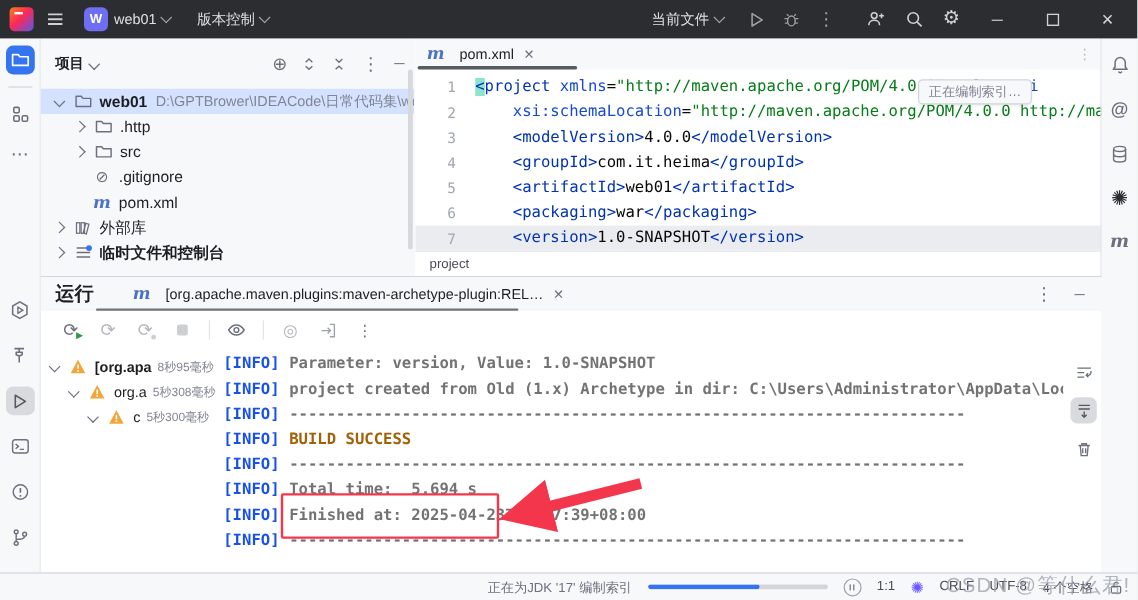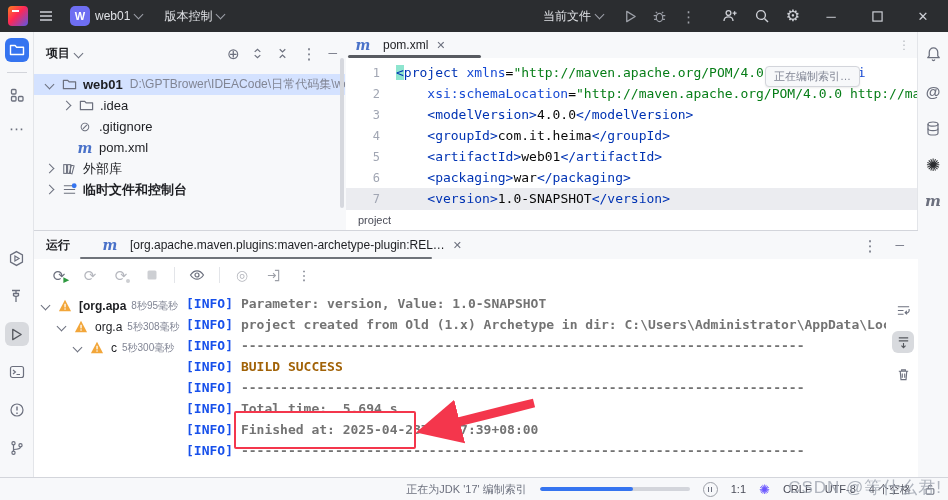--- a/index.html
+++ b/index.html
@@ -81,21 +81,21 @@
   .hlch{background:#8ee5cf;color:#0033b3;}
   .idx-hint{position:absolute;right:58px;top:34px;background:#f7f8fa;border:1px solid #d3d5db;border-radius:4px;
             font-size:11px;color:#818594;padding:2px 8px;box-shadow:0 1px 2px rgba(0,0,0,.08);}
   .breadcrumb{position:absolute;left:0;right:0;bottom:0;height:20px;border-top:1px solid #ebecf0;background:#fff;
               display:flex;align-items:center;padding-left:12px;font-size:11px;color:#494b57;}
 
   
   .run-panel{position:absolute;left:34px;top:198px;width:884px;height:248px;background:#fff;
              border-top:1px solid #d3d5db;overflow:hidden;}
   .rp-head{height:28px;display:flex;align-items:center;background:#f7f8fa;position:relative;}
-  .rp-title{font-weight:700;font-size:12px;margin-left:12px;}
+  .rp-title{font-weight:700;font-size:16px;margin-left:12px;}
   .rp-tab{display:flex;align-items:center;gap:6px;margin-left:32px;font-size:12px;color:#1d1e22;max-width:360px;}
   .rp-tab .lbl{white-space:nowrap;overflow:hidden;text-overflow:ellipsis;max-width:320px;}
   .rp-tab .x{color:#6c707e;font-size:11px;}
   .rp-tab-line{position:absolute;left:46px;top:26px;width:352px;height:2px;background:#6f737a;border-radius:2px;}
   .rp-tools{margin-left:auto;margin-right:14px;display:flex;align-items:center;gap:18px;color:#6c707e;}
   .rp-toolbar{height:32px;display:flex;align-items:center;gap:13px;padding-left:16px;background:#fff;}
   .tb-ic{width:18px;height:18px;display:flex;align-items:center;justify-content:center;color:#6c707e;position:relative;}
   .tb-ic .cyc{font-size:15px;line-height:1;color:#6c707e;}
   .tb-ic .mini{position:absolute;right:-1px;bottom:0;font-size:7px;color:#2e9940;}
   .tb-ic .minidot{position:absolute;right:0;bottom:1px;width:4px;height:4px;border-radius:50%;background:#9da0a8;}
@@ -293,21 +293,30 @@
             <span class="tlabel b">web01</span>
             <span class="tdetail">D:\GPTBrower\IDEACode\日常代码集\web01</span>
           </div>
           <div class="trow" style="padding-left: 29px;">
             <span class="chev right"></span>
             <span class="ticon">
               <svg width="15" height="15" viewBox="0 0 16 16">
                 <path d="M1.5 3.5h4.6l1.5 1.8h6.9v7.2h-13z" fill="none" stroke="#6c707e" stroke-width="1.3" stroke-linejoin="round"></path>
               </svg>
             </span>
-            <span class="tlabel">.idea</span>
+            <span class="tlabel">.http</span>
+          </div>
+          <div class="trow" style="padding-left: 29px;">
+            <span class="chev right"></span>
+            <span class="ticon">
+              <svg width="15" height="15" viewBox="0 0 16 16">
+                <path d="M1.5 3.5h4.6l1.5 1.8h6.9v7.2h-13z" fill="none" stroke="#6c707e" stroke-width="1.3" stroke-linejoin="round"></path>
+              </svg>
+            </span>
+            <span class="tlabel">src</span>
           </div>
           <div class="trow" style="padding-left: 29px;">
             <span class="chev none"></span>
             <span class="ticon">
               <span class="gl">⊘</span>
             </span>
             <span class="tlabel">.gitignore</span>
           </div>
           <div class="trow" style="padding-left: 29px;">
             <span class="chev none"></span>

